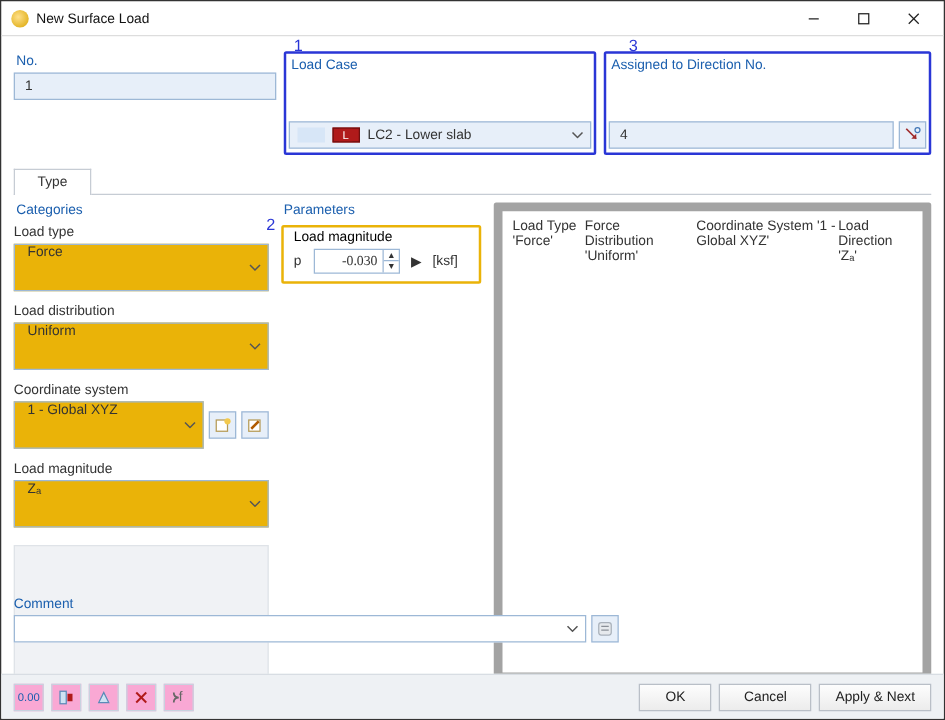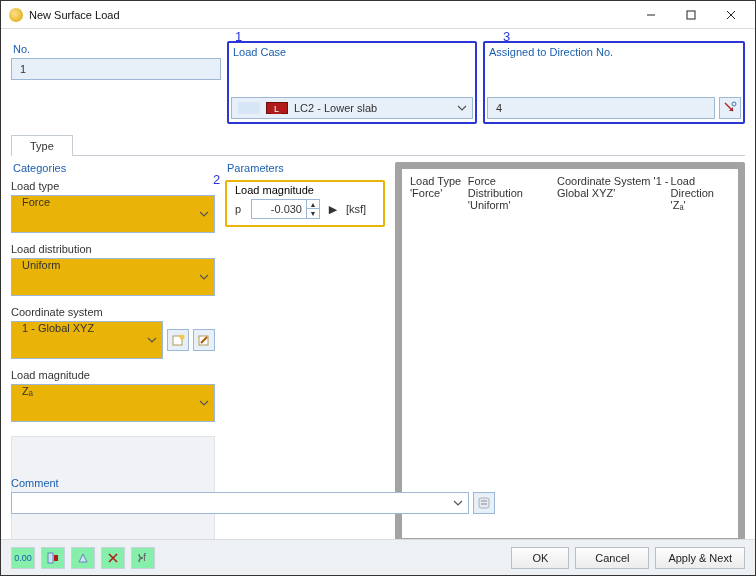--- a/index.html
+++ b/index.html
@@ -61,21 +61,21 @@
   .select-row { display: flex; gap: 4px; align-items: center; }
   .select-row .select-like { flex: 1; }
   .mini-btn { width: 22px; height: 22px; background: #e7eff9; border: 1px solid #9db8d6; display: flex; align-items: center; justify-content: center; }
 
   .left-fill { background: #f0f2f5; border: 1px solid #dfe3e8; flex: 1; margin-top: 4px; }
 
   .param-box { border: 2px solid #eab308; border-radius: 2px; padding: 2px 4px 6px 8px; display: inline-block; position: relative; }
   .param-row { display: flex; align-items: center; gap: 6px; margin-top: 3px; }
   .param-row .sym { color: #333; width: 10px; }
   .numwrap { display: flex; align-items: center; background: #fff; border: 1px solid #9db8d6; height: 20px; }
-  .numwrap input { width: 54px; border: none; outline: none; text-align: right; padding: 0 4px; color: #333; }
+  .numwrap input { width: 54px; border: none; outline: none; text-align: right; padding: 0 4px; color: #333; font-family: Liberation Serif, serif; }
   .spin { display: flex; flex-direction: column; border-left: 1px solid #9db8d6; }
   .spin span { width: 12px; height: 9px; display: flex; align-items: center; justify-content: center; font-size: 7px; color: #333; line-height: 1; }
   .spin span:first-child { border-bottom: 1px solid #9db8d6; }
   .play { width: 14px; color: #333; text-align: center; }
   .unit { color: #333; }
 
   .preview-pane { background: #fff; border: 7px solid #a3a3a3; border-radius: 2px; height: 100%; padding: 6px 8px; display: flex; flex-direction: row; gap: 2px; }
   .preview-text { color: #333; }
   .preview-half { flex: 1; display: block; }
   .preview-half svg { width: 100%; height: 100%; }
@@ -84,21 +84,21 @@
   .comment-area { position: absolute; left: 10px; right: 260px; bottom: 16px; height: 46px; }
   .comment-area .panel-title { color: #1b5fae; margin-bottom: 3px; display:block; }
   .comment-row { display: flex; gap: 4px; }
   .comment-row .dd { flex: 1; background: #fff; }
 
   
   .bottombar { position: absolute; left: 0; right: 0; bottom: 0; height: 36px; background: #eef1f4; border-top: 1px solid #d8dde3; display: flex; align-items: center; padding: 0 10px; gap: 6px; }
   .bottombar .spacer { flex: 1; }
   .btn { height: 22px; min-width: 74px; padding: 0 12px; border: 1px solid #b9bfc7; background: linear-gradient(#fdfdfd,#ececec); display: flex; align-items: center; justify-content: center; color: #222; }
   .btn.primary { min-width: 58px; }
-  .tool { width: 24px; height: 22px; background: #86efac; border: 1px solid #c8d2df; display:flex;align-items:center;justify-content:center; }
+  .tool { width: 24px; height: 22px; background: #f9a8d4; border: 1px solid #c8d2df; display:flex;align-items:center;justify-content:center; }
 
   svg { display: block; }
 </style>
 </head>
 <body>
 
 <div class="titlebar">
   <span class="app-icon"></span>
   <span class="title">New Surface Load</span>
   <span class="spacer"></span>

